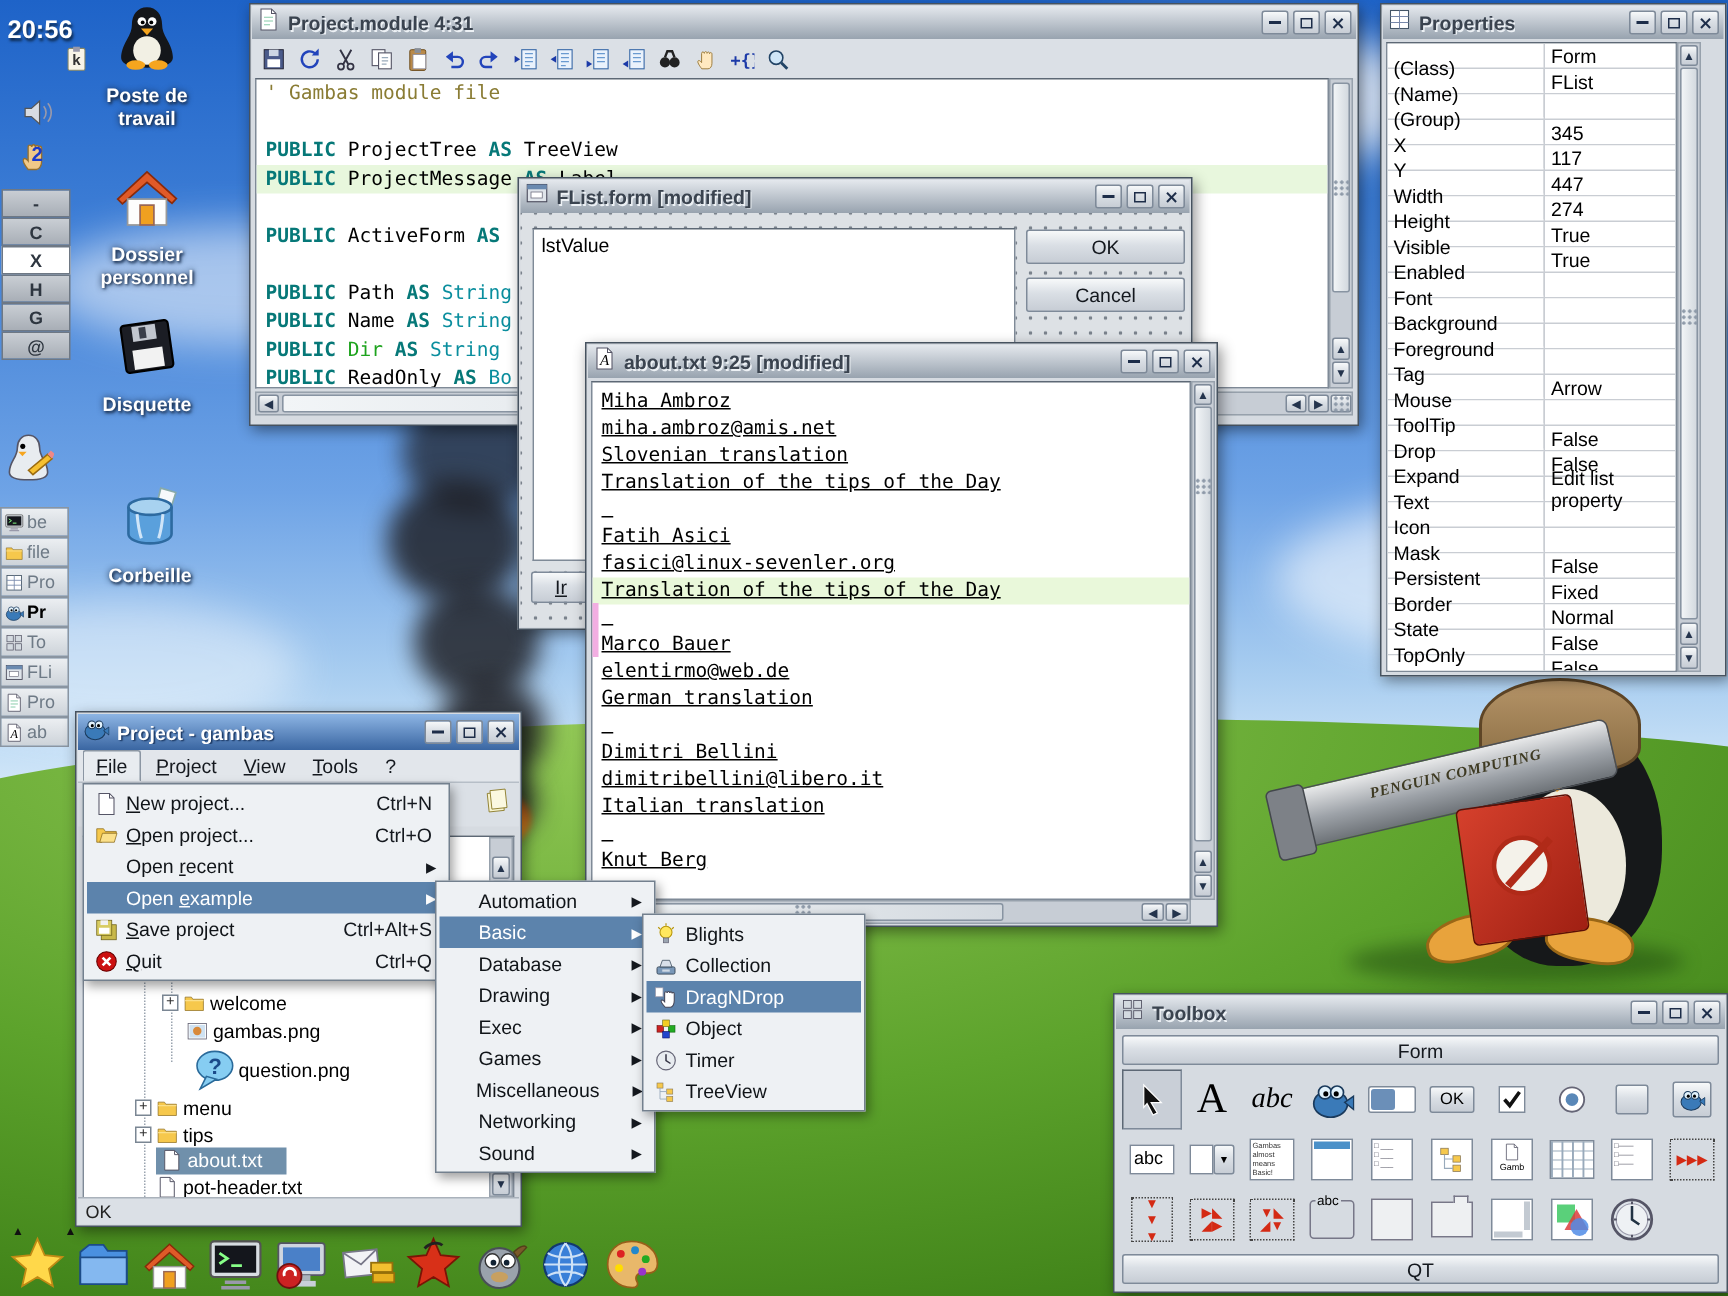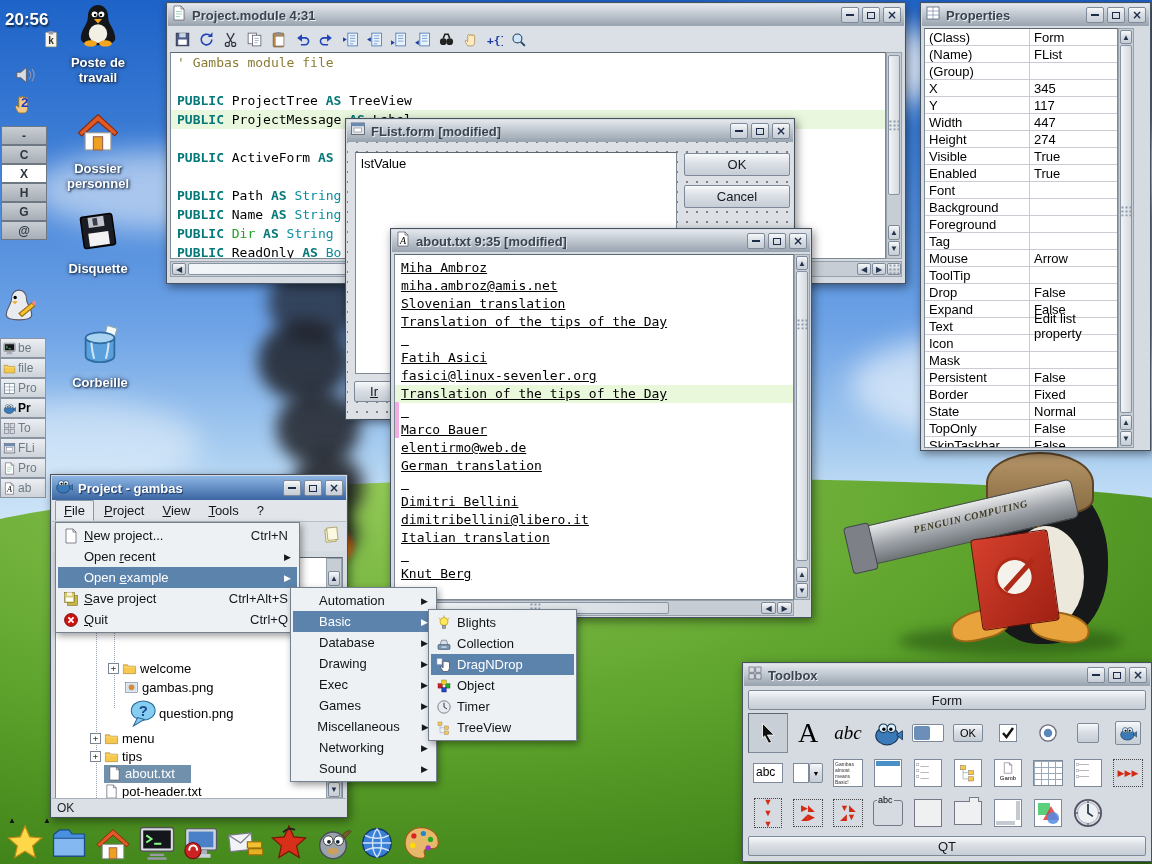--- a/index.html
+++ b/index.html
@@ -82,21 +82,21 @@
   .seg-t { color:#0a8e9e; }
   .seg-g { color:#1ea31e; }
   .seg-p { color:#000; }
 
   
   .aline { height:18px; padding-left:6px; font:13px "DejaVu Sans Mono",monospace; line-height:18px; white-space:pre;text-decoration:underline; }
   .aline.hl { background:#e9f8da; }
 
   
   .prow { display:flex; height:17px; border-bottom:1px solid #c9cdd3; font-size:13px; background:#fff; }
-  .pk { width:105px; padding:0 4px; border-right:1px solid #c9cdd3; display:flex; align-items:center; }
+  .pk { width:105px; padding:16px 4px; border-right:1px solid #c9cdd3; display:flex; align-items:center; }
   .pv { flex:1; padding:0 4px; display:flex; align-items:center; }
 
   
   .mbar-item { padding:2px 8px; font-size:13px; color:#14181e; }
   .mbar-item.open { border:1px solid #8b96a3; border-bottom-color:#e8ecf0; background:#e8ecf0; border-radius:2px 2px 0 0; }
   .mbar-item u, .mi u { text-decoration:underline; }
   .trow { position:absolute; display:flex; align-items:center; gap:3px; font-size:13px; white-space:nowrap; }
   .texp { width:11px; height:11px; border:1px solid #7a8693; background:#fff; font:9px/9px "DejaVu Sans Mono",monospace; text-align:center; color:#333; flex:none; }
   .tsel { background:#7090ab; color:#fff; padding:1px 16px 2px 3px; display:flex; align-items:center; gap:3px; }
   .dotline { position:absolute; border-left:1px dotted #9aa4af; width:0; }
@@ -583,21 +583,21 @@
     </div>
   </div>
 
   <div class="win" style="left:390px;top:228px;width:422px;height:390px;z-index:30">
     <div class="tbar off">
       <span id="about-title-icon"><svg width="16" height="16" viewBox="0 0 16 16" xmlns="http://www.w3.org/2000/svg">
             <path d="M3 1h7l3 3v11H3z" fill="#fff" stroke="#556" stroke-width=".7"></path>
             <path d="M10 1v3h3" fill="none" stroke="#556" stroke-width=".7"></path>
             <text x="5" y="12.5" font-size="10" font-family="Liberation Serif,serif" font-style="italic" fill="#000">A</text>
           </svg></span>
-      <span class="ttl">about.txt 9:35 [modified]</span>
+      <span class="ttl">about.txt 9:25 [modified]</span>
       <span class="wbts">
         <span class="wbt bev">
             <span class="mini"></span>
           </span>
         <span class="wbt bev">
             <span class="maxi"></span>
           </span>
         <span class="wbt bev">×</span>
       </span>
     </div>
@@ -894,20 +894,32 @@
             <path d="M3 1h7l3 3v11H3z" fill="#fff" stroke="#556" stroke-width=".7"></path>
             <path d="M10 1v3h3" fill="none" stroke="#556" stroke-width=".7"></path>
           </svg>
         </span>
       <span class="lb"><u>N</u>ew project...</span>
         <span class="sp"></span>
       <span class="sc">Ctrl+N</span>
 
     </div>
       <div class="mi">
+      <span class="ic">
+          <svg width="16" height="16" viewBox="0 0 16 16" xmlns="http://www.w3.org/2000/svg">
+            <path d="M1.5 3.5h4.5l1.2 1.8h7.3v1.2H6.8L5 12.5H1.5z" fill="#f6c84c" stroke="#8a6a1a" stroke-width=".5"></path>
+            <path d="M5.3 6.5h9.7l-1.8 6H3.5z" fill="#fbe08a" stroke="#8a6a1a" stroke-width=".5"></path>
+          </svg>
+        </span>
+      <span class="lb"><u>O</u>pen project...</span>
+        <span class="sp"></span>
+      <span class="sc">Ctrl+O</span>
+
+    </div>
+      <div class="mi">
       <span class="ic"></span>
       <span class="lb">Open <u>r</u>ecent</span>
         <span class="sp"></span>
 
       <span class="ar">▶</span>
     </div>
       <div class="mi hl">
       <span class="ic"></span>
       <span class="lb">Open <u>e</u>xample</span>
         <span class="sp"></span>

